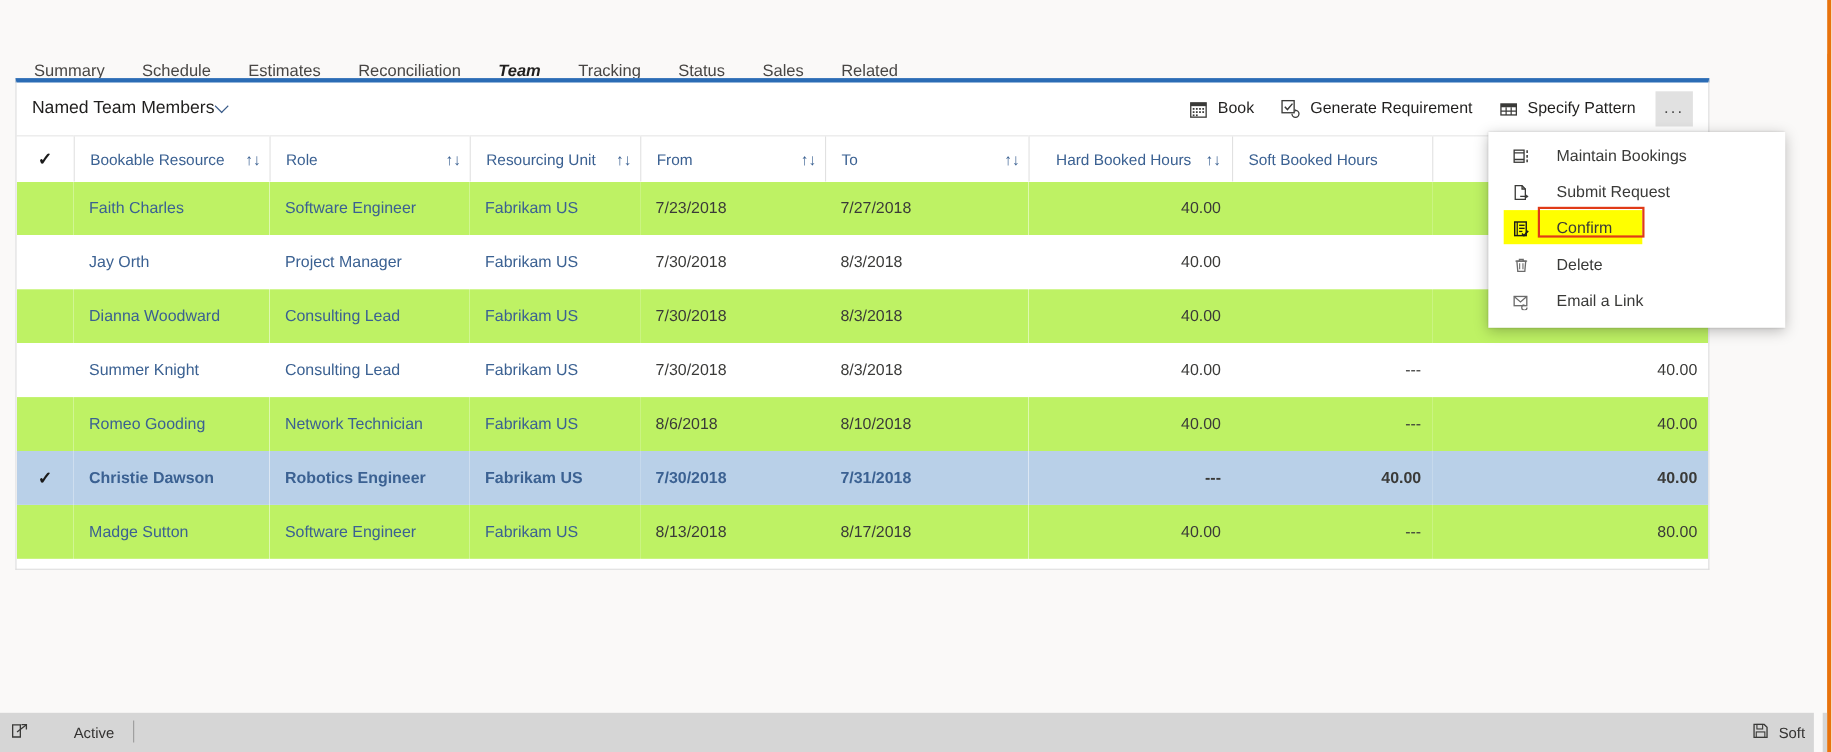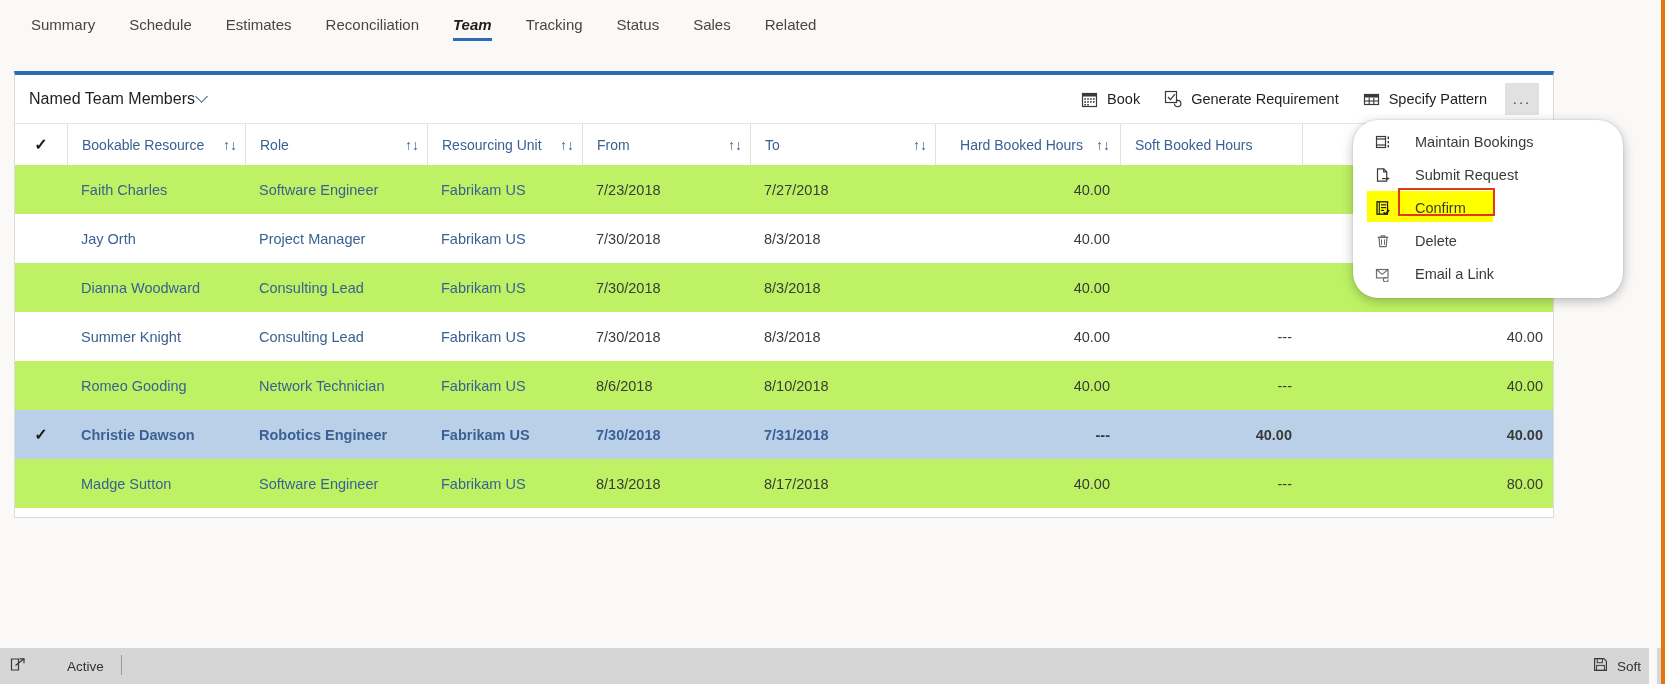--- a/index.html
+++ b/index.html
@@ -32,20 +32,21 @@
     align-items: flex-start;
     padding-left: 14px;
   }
   .tab {
     position: relative;
     padding: 16px 17px 14px 17px;
     font-size: 15px;
     color: #484644;
     white-space: nowrap;
     cursor: pointer;
+    margin-top: 40px;
   }
   .tab.active { color: #201f1e; font-weight: 700; font-style: italic; }
   .tab.active::after {
     content: "";
     position: absolute;
     left: 17px; right: 17px;
     bottom: 6px;
     height: 3px;
     background: #2b6cb5;
   }
@@ -197,21 +198,20 @@
 
   
   .menu {
     position: absolute;
     left: 1353px; top: 120px;
     width: 270px;
     background: #ffffff;
     box-shadow: 0 3px 12px rgba(0,0,0,0.26), 0 0 2px rgba(0,0,0,0.18);
     padding: 5px 0 8px 0;
     z-index: 40;
-    border-radius: 25px;
   }
   .menu-item {
     position: relative;
     display: flex;
     align-items: center;
     height: 33px;
     padding-left: 20px;
     font-size: 14.5px;
     color: #3a3a38;
     cursor: pointer;

